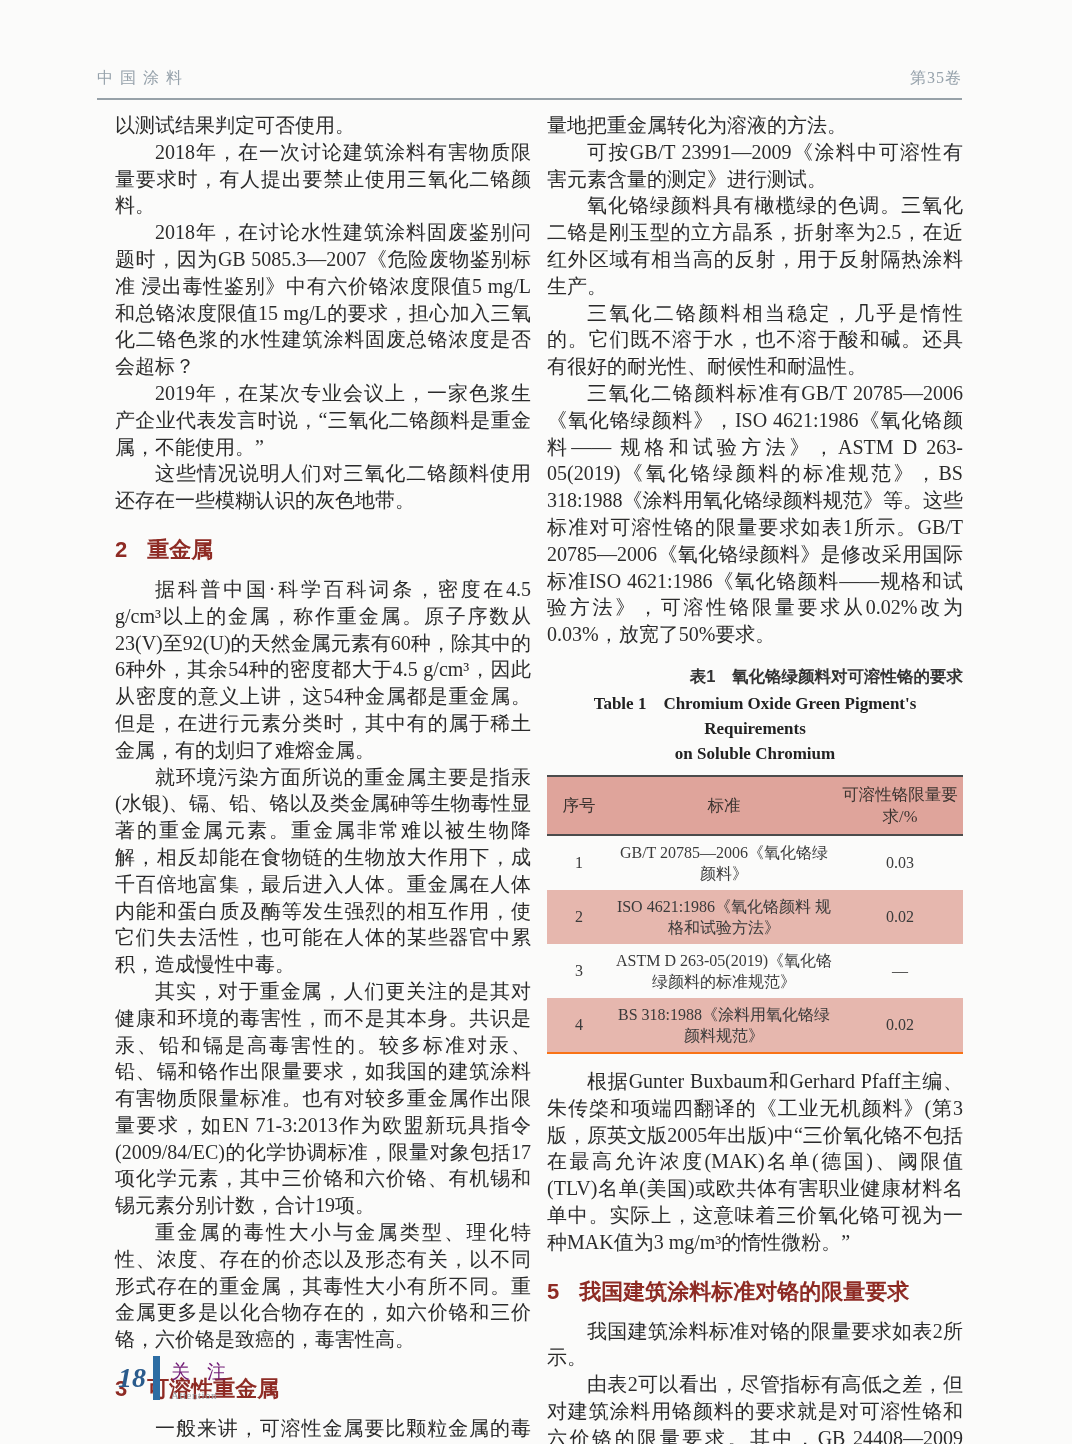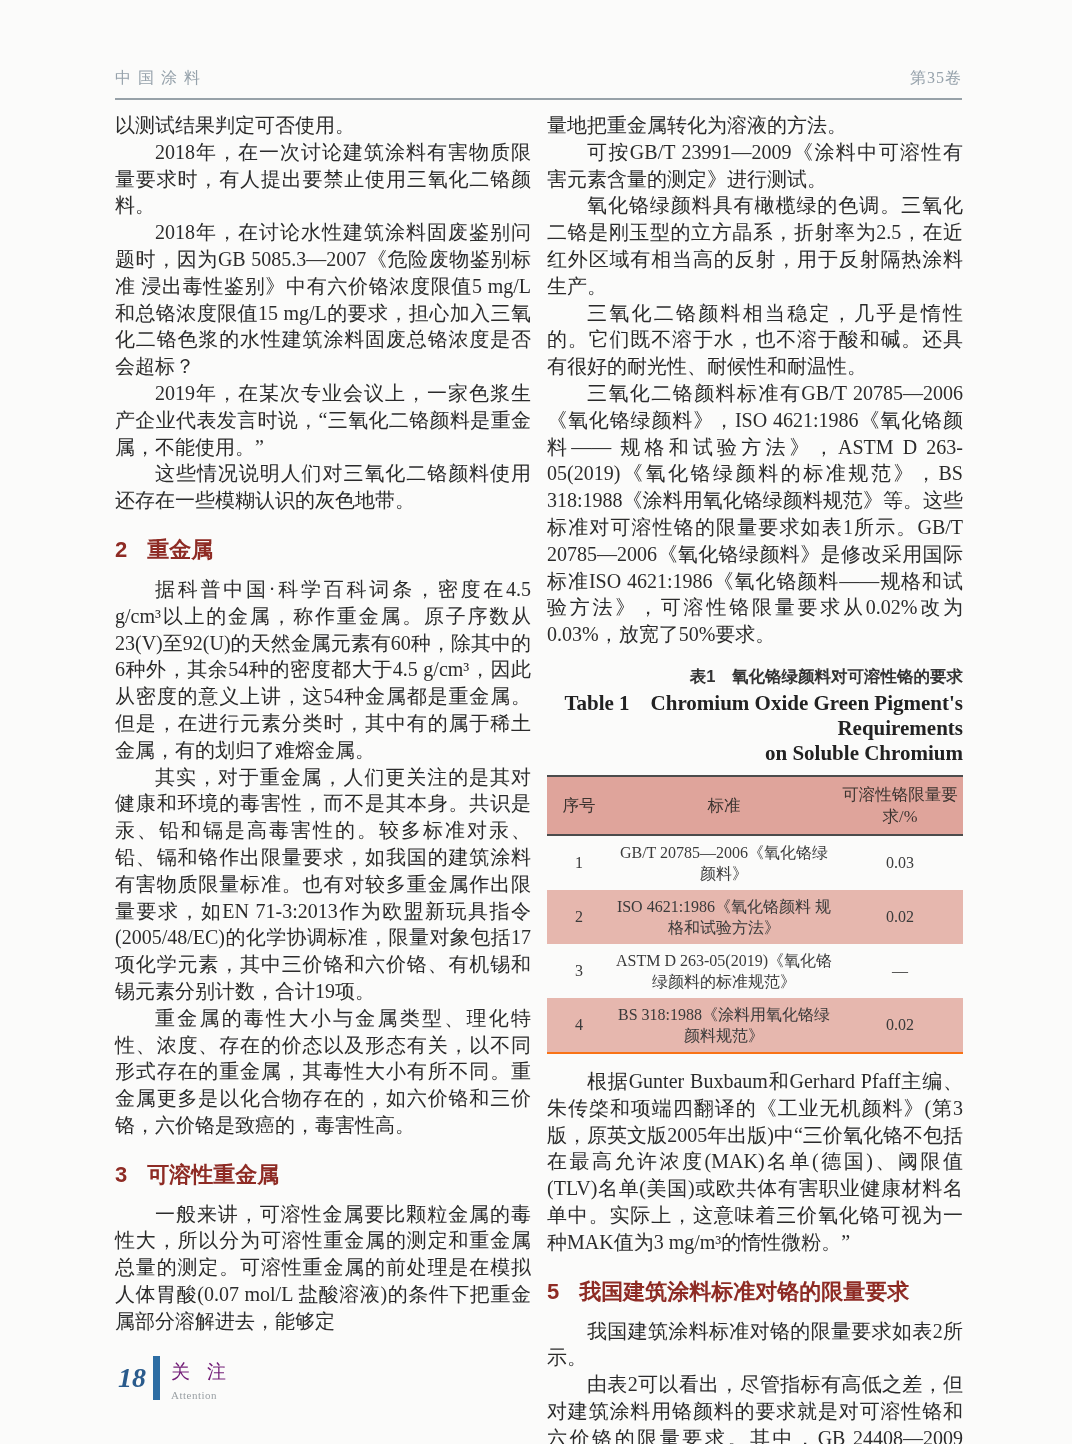--- a/index.html
+++ b/index.html
@@ -7,21 +7,21 @@
     width:1072px; height:1444px;
     background:#fbfbfa;
     font-family:"Liberation Serif","DejaVu Serif",serif;
     color:#2b2b2b;
     position:relative;
     overflow:hidden;
   }
 
   
   .page-header {
-    position:absolute; left:115px; right:110px; top:68px;
+    position:absolute; left:97px; right:110px; top:68px;
     display:flex; justify-content:space-between; align-items:flex-end;
     color:#96a2ab; font-size:16px;
     border-bottom:2px solid #97a1a8;
     padding-bottom:9px;
   }
   .journal-title { letter-spacing:7px; }
   .volume-label { letter-spacing:1px; }
 
   
   .columns {
@@ -48,21 +48,21 @@
   .section-heading .sec-num { margin-right:20px; }
 
   
   .table-block { margin-top:18px; margin-bottom:14px; }
   .tbl-caption-cn {
     text-align:right; font-weight:bold; font-size:16.5px;
     font-family:"Liberation Sans","DejaVu Sans",sans-serif;
     color:#333;
   }
   .tbl-caption-en {
-    text-align:right; font-weight:bold; font-size:21px;
+    text-align:center; font-weight:bold; font-size:17px;
     line-height:25px; color:#222; margin-top:3px;
   }
   table.data-table {
     width:100%; border-collapse:collapse; margin-top:9px;
     border-top:2px solid #4c4c4c;
     border-bottom:2px solid #f97316;
   }
   table.data-table thead tr { background:#dfa49b; }
   table.data-table th {
     font-weight:normal; font-size:16.5px; color:#3c3430;
@@ -110,21 +110,22 @@
     <p class="body-text">以测试结果判定可否使用。</p>
     <p class="body-text indent">2018年，在一次讨论建筑涂料有害物质限量要求时，有人提出要禁止使用三氧化二铬颜料。</p>
     <p class="body-text indent">2018年，在讨论水性建筑涂料固废鉴别问题时，因为GB 5085.3—2007《危险废物鉴别标准 浸出毒性鉴别》中有六价铬浓度限值5 mg/L和总铬浓度限值15 mg/L的要求，担心加入三氧化二铬色浆的水性建筑涂料固废总铬浓度是否会超标？</p>
     <p class="body-text indent">2019年，在某次专业会议上，一家色浆生产企业代表发言时说，“三氧化二铬颜料是重金属，不能使用。”</p>
     <p class="body-text indent">这些情况说明人们对三氧化二铬颜料使用还存在一些模糊认识的灰色地带。</p>
 
     <div class="section-heading">
       <span class="sec-num">2</span><span>重金属</span>
     </div>
     <p class="body-text indent">据科普中国·科学百科词条，密度在4.5 g/cm³以上的金属，称作重金属。原子序数从23(V)至92(U)的天然金属元素有60种，除其中的6种外，其余54种的密度都大于4.5 g/cm³，因此从密度的意义上讲，这54种金属都是重金属。但是，在进行元素分类时，其中有的属于稀土金属，有的划归了难熔金属。</p>
-    <p class="body-text indent">其实，对于重金属，人们更关注的是其对健康和环境的毒害性，而不是其本身。共识是汞、铅和镉是高毒害性的。较多标准对汞、铅、镉和铬作出限量要求，如我国的建筑涂料有害物质限量标准。也有对较多重金属作出限量要求，如EN 71-3:2013作为欧盟新玩具指令(2005/48/EC)的化学协调标准，限量对象包括17项化学元素，其中三价铬和六价铬、有机锡和锡元素分别计数，合计19项。</p>
+    <p class="body-text indent">就环境污染方面所说的重金属主要是指汞(水银)、镉、铅、铬以及类金属砷等生物毒性显著的重金属元素。重金属非常难以被生物降解，相反却能在食物链的生物放大作用下，成千百倍地富集，最后进入人体。重金属在人体内能和蛋白质及酶等发生强烈的相互作用，使它们失去活性，也可能在人体的某些器官中累积，造成慢性中毒。</p>
+    <p class="body-text indent">其实，对于重金属，人们更关注的是其对健康和环境的毒害性，而不是其本身。共识是汞、铅和镉是高毒害性的。较多标准对汞、铅、镉和铬作出限量要求，如我国的建筑涂料有害物质限量标准。也有对较多重金属作出限量要求，如EN 71-3:2013作为欧盟新玩具指令(2009/84/EC)的化学协调标准，限量对象包括17项化学元素，其中三价铬和六价铬、有机锡和锡元素分别计数，合计19项。</p>
     <p class="body-text indent">重金属的毒性大小与金属类型、理化特性、浓度、存在的价态以及形态有关，以不同形式存在的重金属，其毒性大小有所不同。重金属更多是以化合物存在的，如六价铬和三价铬，六价铬是致癌的，毒害性高。</p>
 
     <div class="section-heading">
       <span class="sec-num">3</span><span>可溶性重金属</span>
     </div>
     <p class="body-text indent">一般来讲，可溶性金属要比颗粒金属的毒性大，所以分为可溶性重金属的测定和重金属总量的测定。可溶性重金属的前处理是在模拟人体胃酸(0.07 mol/L 盐酸溶液)的条件下把重金属部分溶解进去，能够定</p>
   </div>
 
   <div class="col">
     <p class="body-text">量地把重金属转化为溶液的方法。</p>

